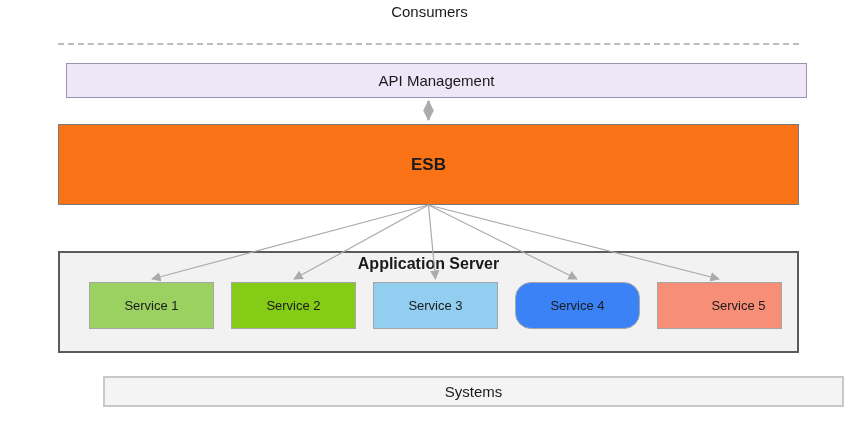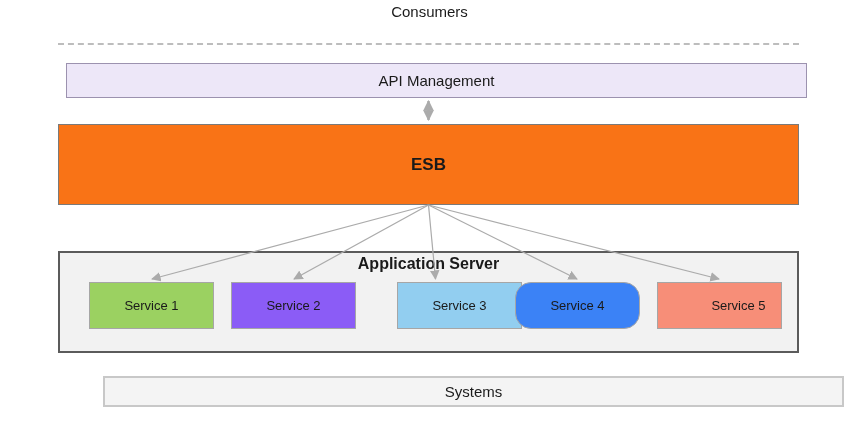--- a/index.html
+++ b/index.html
@@ -94,24 +94,24 @@
   <div id="esb-box" class="abs label-center" style="background-color: #f97316; border-color: rgb(122, 122, 122);">
     <span>ESB</span>
   </div>
 
   <div id="app-server-box" class="abs" style="background-color: rgb(242, 242, 242); border-color: rgb(91, 91, 91);"></div>
   <div id="app-server-label" class="abs">Application Server</div>
 
   <div id="service-box-1" class="abs label-center service-box" style="background-color: rgb(155, 209, 97);">
     <span>Service 1</span>
   </div>
-  <div id="service-box-2" class="abs label-center service-box" style="background-color: #8b5cf6;">
+  <div id="service-box-2" class="abs label-center service-box" style="background-color: #84cc16;">
     <span>Service 2</span>
   </div>
-  <div id="service-box-3" class="abs label-center service-box" style="background-color: rgb(146, 206, 240); margin-left: 24px;">
+  <div id="service-box-3" class="abs label-center service-box" style="background-color: rgb(146, 206, 240);">
     <span>Service 3</span>
   </div>
   <div id="service-box-4" class="abs label-center service-box" style="background-color: #3b82f6; border-radius: 16px;">
     <span>Service 4</span>
   </div>
   <div id="service-box-5" class="abs label-center service-box" style="background-color: rgb(247, 142, 120);">
     <span>Service 5</span>
   </div>
 
   <div id="systems-box" class="abs label-center" style="background-color: rgb(244, 244, 244); border-color: rgb(200, 200, 200); margin-left: 45px;">

